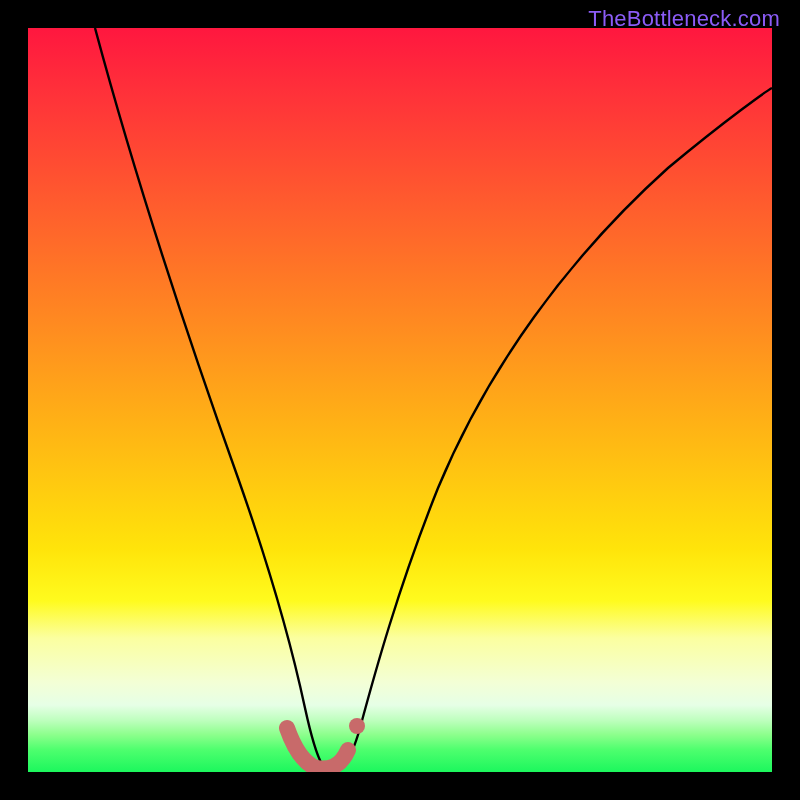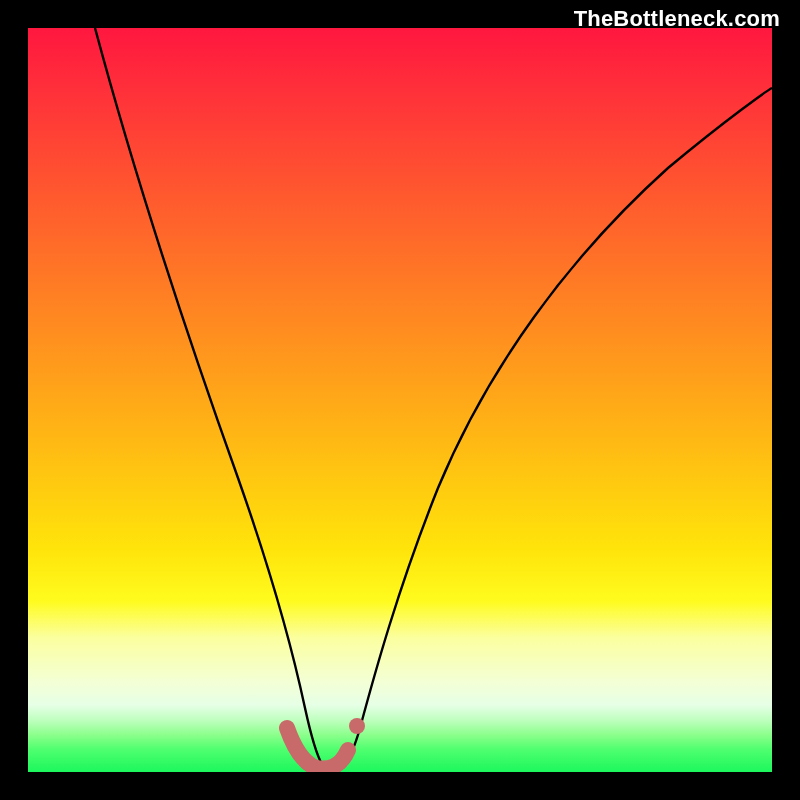--- a/index.html
+++ b/index.html
@@ -42,23 +42,23 @@
       #bfffbf 93%,
       #8cff8c 95%,
       #4eff6e 97%,
       #1cf75d 100%
     );
   }
   .watermark {
     position: absolute;
     top: 6px;
     right: 20px;
-    color: #ffffff;
+    color: #8b5cf6;
     font-size: 22px;
-    font-weight: 700;
+    font-weight: 400;
     letter-spacing: 0.2px;
     user-select: none;
   }
   svg.curve {
     position: absolute;
     left: 0;
     top: 0;
     width: 744px;
     height: 744px;
     overflow: visible;

